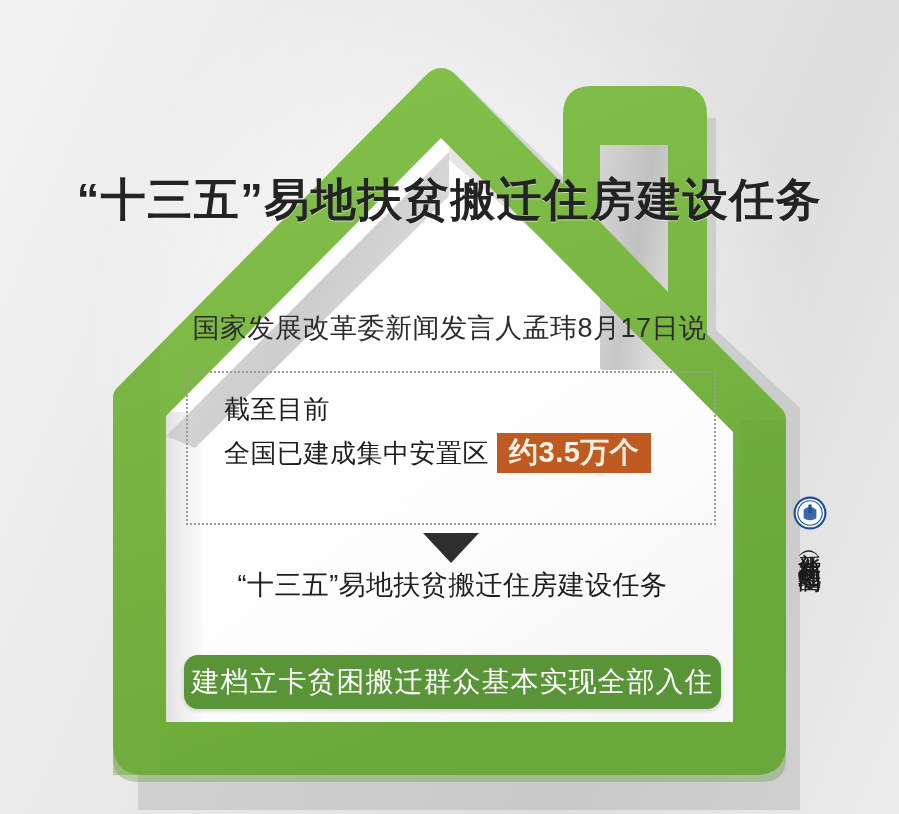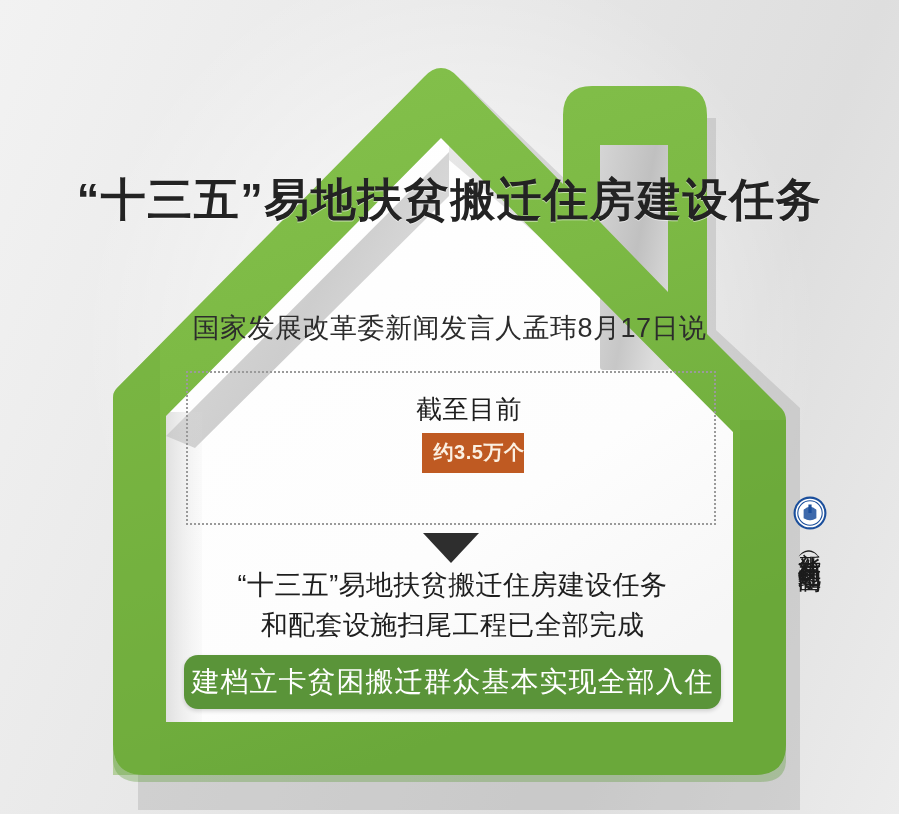--- a/index.html
+++ b/index.html
@@ -82,32 +82,31 @@
     padding: 14px 0 0 36px;
   }
   .stat-row {
     display: flex;
     align-items: center;
     font-size: 26px;
     color: #1e1e1e;
     line-height: 44px;
     height: 44px;
     white-space: nowrap;
-    justify-content: center;
   }
   .stat-row .lbl {
     letter-spacing: 0.5px;
   }
   .chip {
     display: inline-block;
     background: #bf5a22;
     color: #fbf0e2;
-    font-size: 20px;
+    font-size: 29px;
     font-weight: bold;
-    padding: 4px 0 6px 12px;
+    padding: 4px 12px 6px 12px;
     margin-left: 8px;
     line-height: 30px;
     letter-spacing: 0.5px;
   }
 
   
   .arrow {
     position: absolute;
     left: 423px;
     top: 533px;
@@ -290,30 +289,30 @@
   </div>
 
   <div class="subtitle">国家发展改革委新闻发言人孟玮8月17日说</div>
 
   <div class="stats-box">
     <div class="stats-inner">
       <div class="stat-row">
         <span class="lbl">截至目前</span>
       </div>
       <div class="stat-row">
+        <span class="lbl">全国已建成集中安置区</span>
         <span class="chip">约3.5万个</span>
       </div>
     </div>
   </div>
 
   <div class="arrow"></div>
 
   <div class="conclusion">
     <div class="conclusion-line">“十三五”易地扶贫搬迁住房建设任务</div>
-    <div class="conclusion-line">和配套设施扫尾工程已全部完成</div>
   </div>
 
   <div class="banner">
     <span class="banner-text">建档立卡贫困搬迁群众基本实现全部入住</span>
   </div>
 
   <div class="credit">
     <svg class="credit-logo" viewBox="0 0 64 64">
       <circle cx="32" cy="32" r="29" fill="#ffffff" stroke="#1b4f9c" stroke-width="4"></circle>
       <circle cx="32" cy="32" r="23" fill="none" stroke="#1b4f9c" stroke-width="2"></circle>

